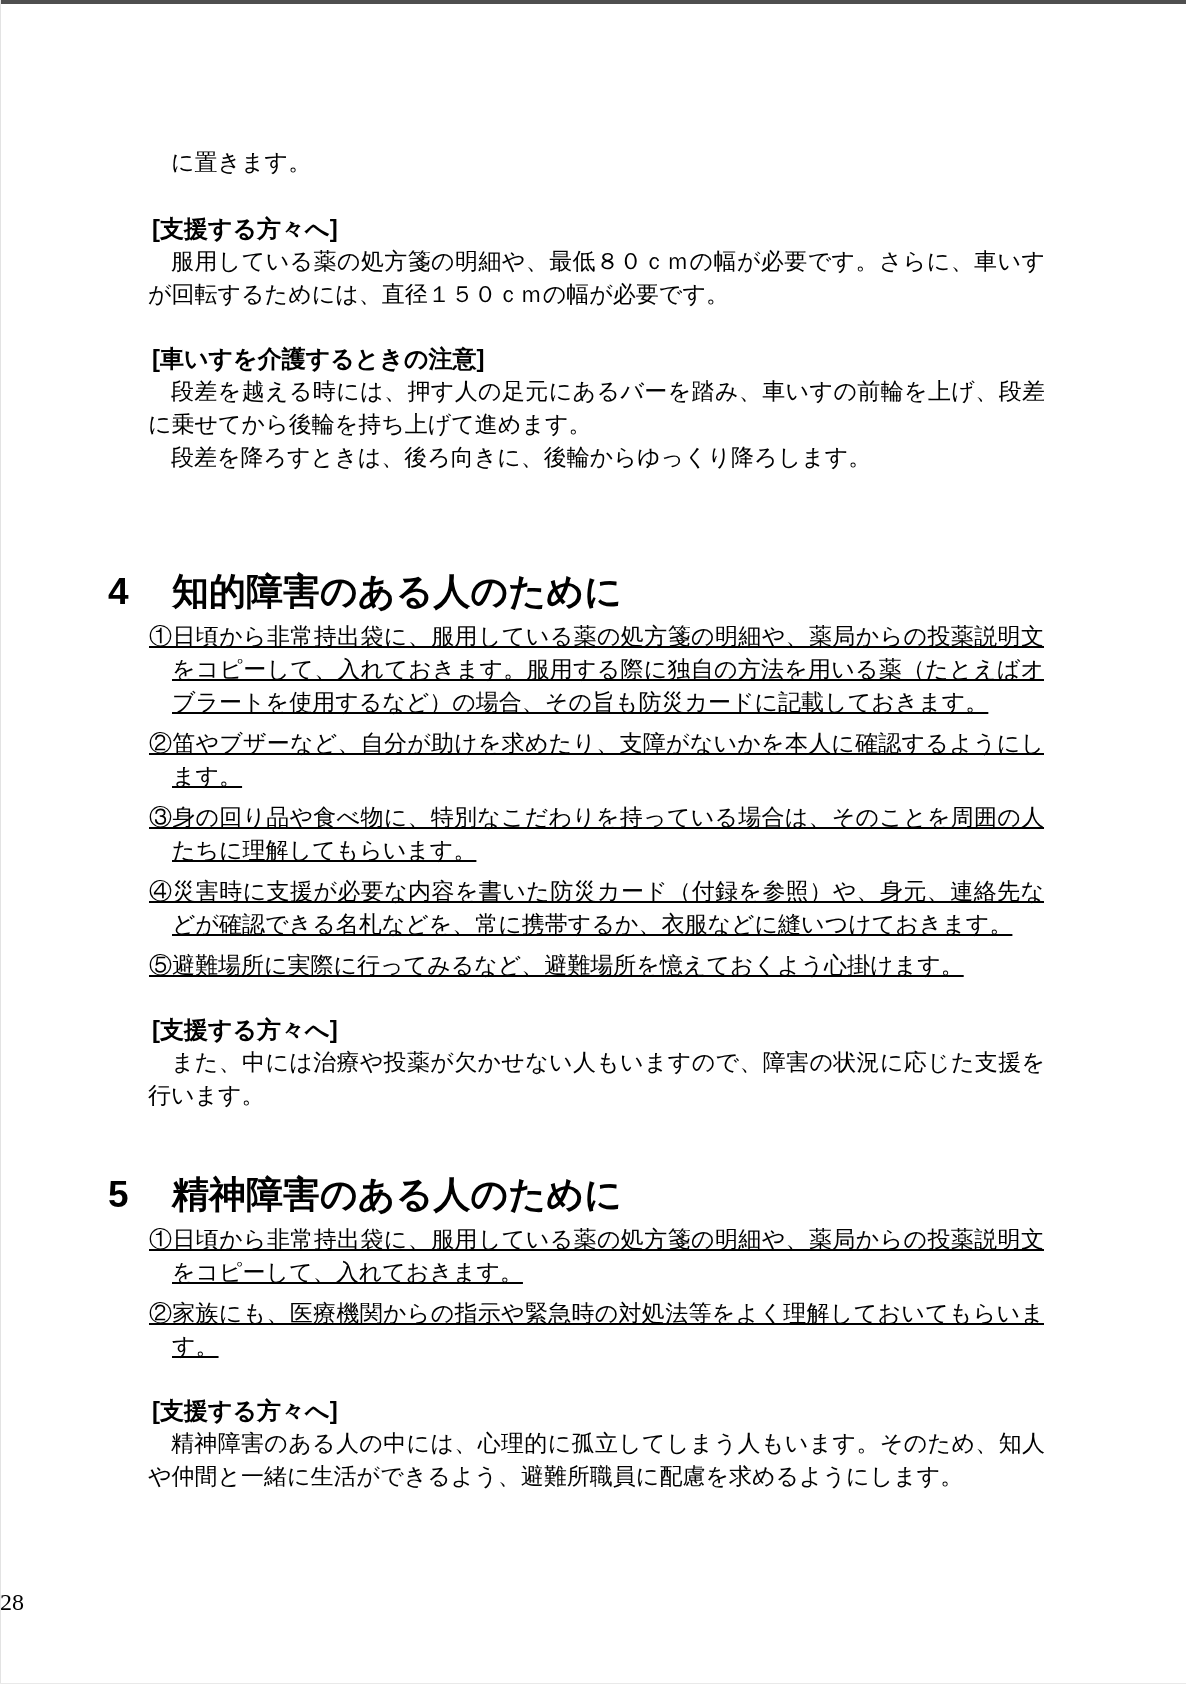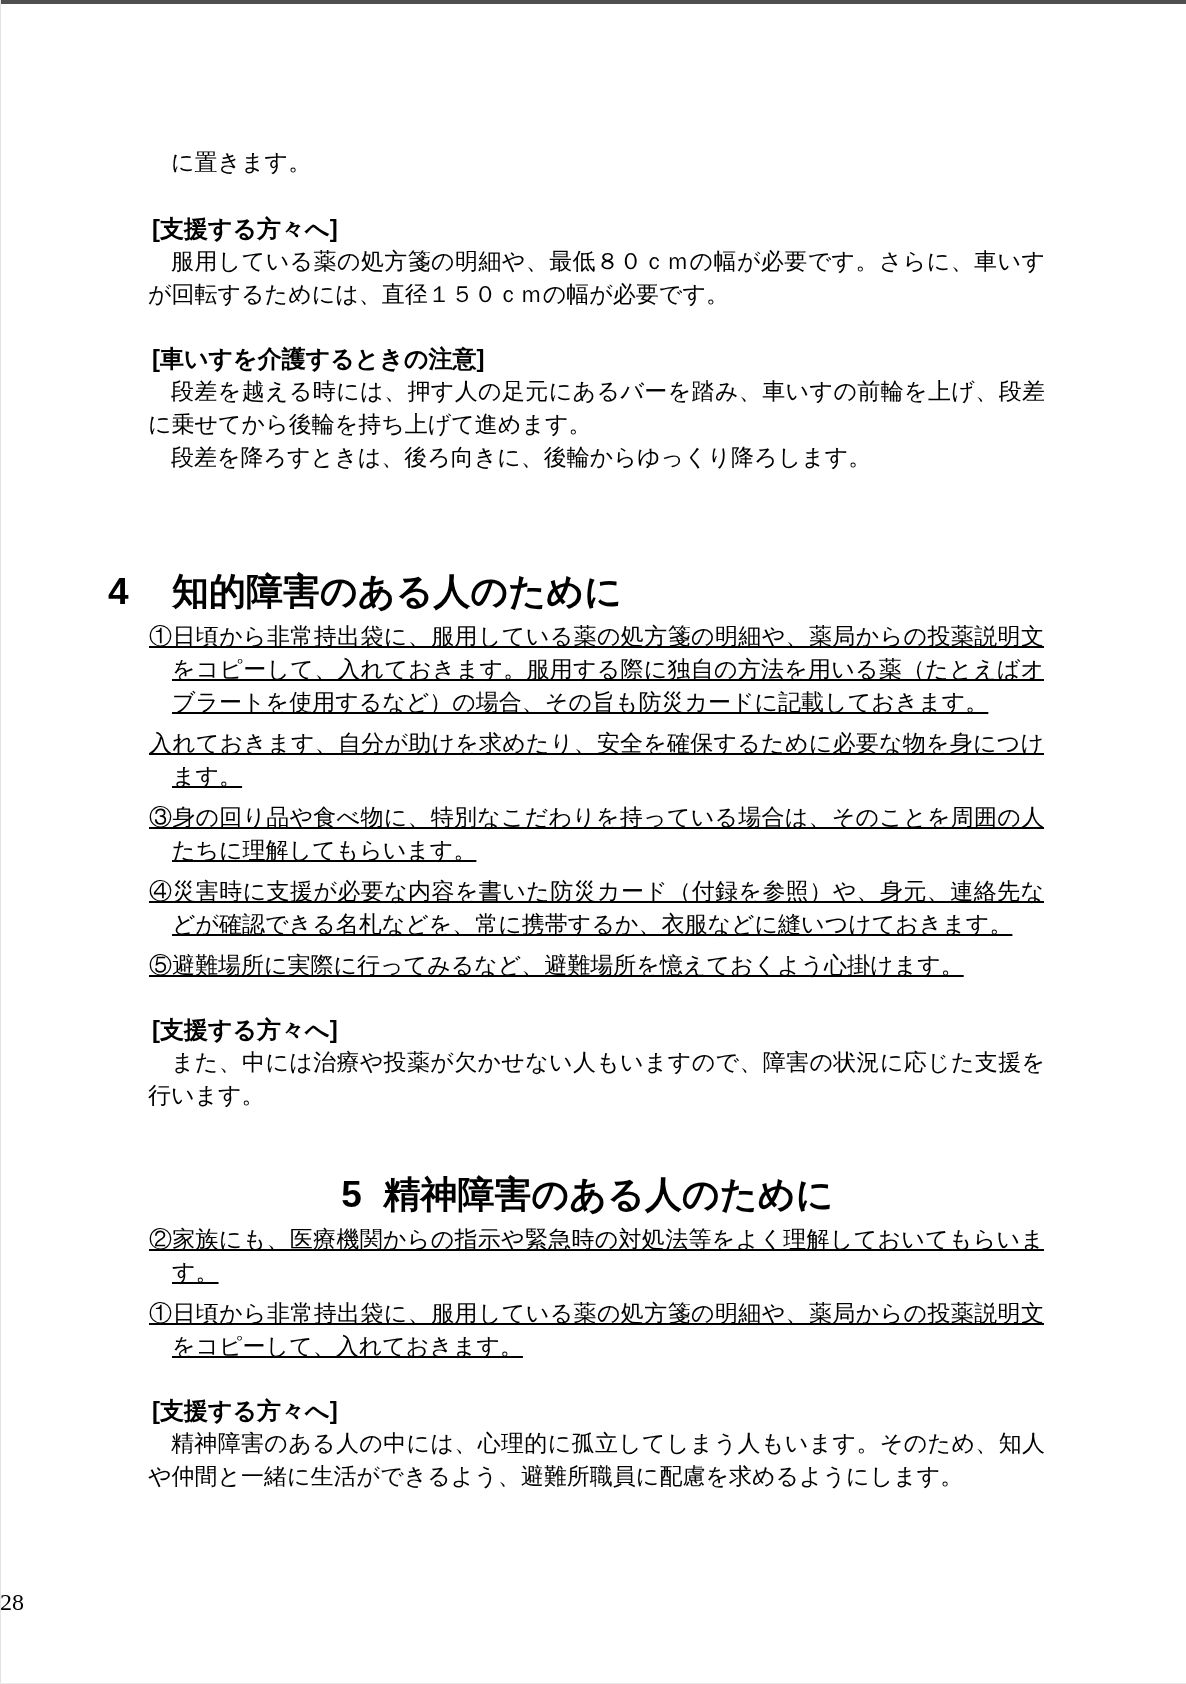--- a/index.html
+++ b/index.html
@@ -57,21 +57,21 @@
   }
   .bracket-heading.first { margin-top: 33px; }
   .section-heading {
     font-family: "Liberation Sans", "DejaVu Sans", sans-serif;
     font-weight: bold;
     font-size: 37px;
     line-height: 50px;
     margin: 93px 0 3px -40px;
     text-align: left;
   }
-  .section-heading.sec5 { margin-top: 58px; text-align: center; }
+  .section-heading.sec5 { margin-top: 58px; }
   .sec-num {
     display: inline-block;
     width: 64px;
   }
   .item-list { margin: 1px; text-decoration: underline; }
   .item {
     font-size: 23px;
     line-height: 33px;
     text-align: justify;
     padding-left: 23px;
@@ -105,36 +105,36 @@
   <div class="bracket-heading">[車いすを介護するときの注意]</div>
   <p class="body-text indent-1">段差を越える時には、押す人の足元にあるバーを踏み、車いすの前輪を上げ、段差に乗せてから後輪を持ち上げて進めます。</p>
   <p class="body-text indent-1">段差を降ろすときは、後ろ向きに、後輪からゆっくり降ろします。</p>
 
   <div class="section-heading">
     <span class="sec-num">4</span><span>知的障害のある人のために</span>
   </div>
 
   <div class="item-list">
     <p class="item">①日頃から非常持出袋に、服用している薬の処方箋の明細や、薬局からの投薬説明文をコピーして、入れておきます。服用する際に独自の方法を用いる薬（たとえばオブラートを使用するなど）の場合、その旨も防災カードに記載しておきます。</p>
-    <p class="item">入れておきます、自分が助けを求めたり、安全を確保するために必要な物を身につけます。</p>
+    <p class="item">②笛やブザーなど、自分が助けを求めたり、支障がないかを本人に確認するようにします。</p>
     <p class="item">③身の回り品や食べ物に、特別なこだわりを持っている場合は、そのことを周囲の人たちに理解してもらいます。</p>
     <p class="item">④災害時に支援が必要な内容を書いた防災カード（付録を参照）や、身元、連絡先などが確認できる名札などを、常に携帯するか、衣服などに縫いつけておきます。</p>
     <p class="item">⑤避難場所に実際に行ってみるなど、避難場所を憶えておくよう心掛けます。</p>
   </div>
 
   <div class="bracket-heading">[支援する方々へ]</div>
   <p class="body-text indent-1">また、中には治療や投薬が欠かせない人もいますので、障害の状況に応じた支援を行います。</p>
 
   <div class="section-heading sec5">
     <span class="sec-num">5</span><span>精神障害のある人のために</span>
   </div>
 
   <div class="item-list">
+    <p class="item">①日頃から非常持出袋に、服用している薬の処方箋の明細や、薬局からの投薬説明文をコピーして、入れておきます。</p>
     <p class="item">②家族にも、医療機関からの指示や緊急時の対処法等をよく理解しておいてもらいます。</p>
-    <p class="item">①日頃から非常持出袋に、服用している薬の処方箋の明細や、薬局からの投薬説明文をコピーして、入れておきます。</p>
   </div>
 
   <div class="bracket-heading">[支援する方々へ]</div>
   <p class="body-text indent-1">精神障害のある人の中には、心理的に孤立してしまう人もいます。そのため、知人や仲間と一緒に生活ができるよう、避難所職員に配慮を求めるようにします。</p>
 
 </div>
 
 <div class="page-number">28</div>
 
 </body></html>

